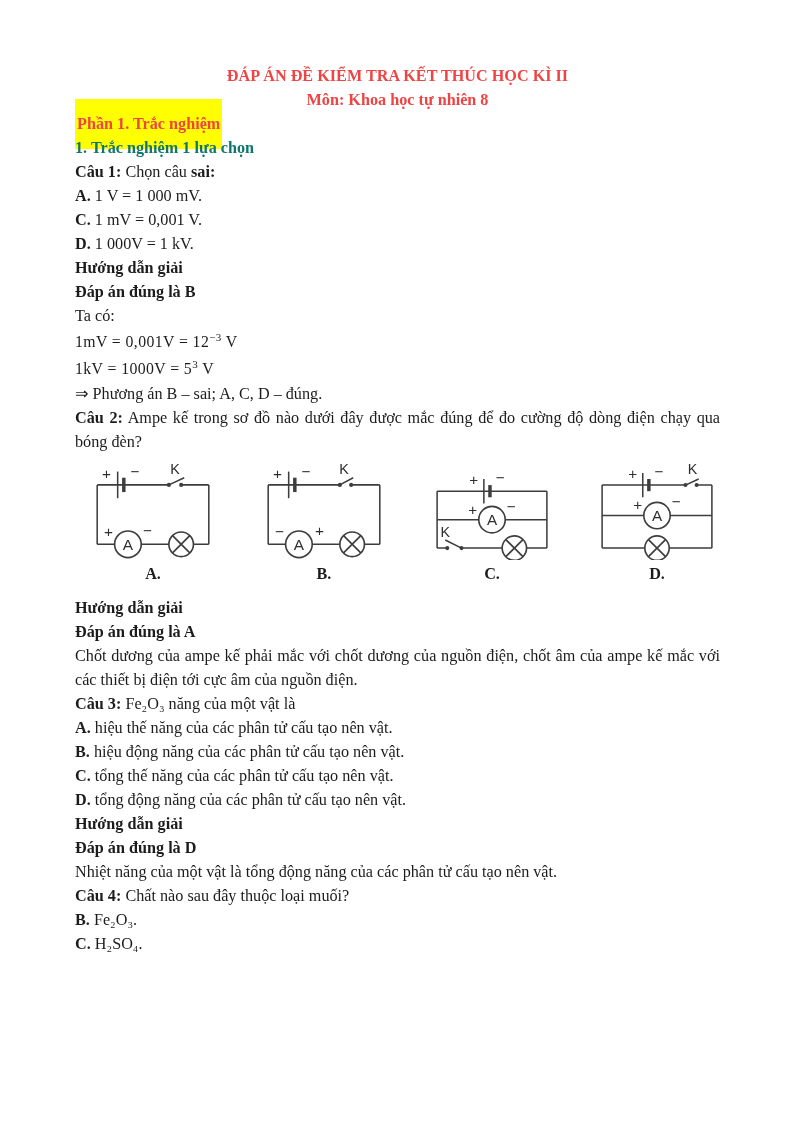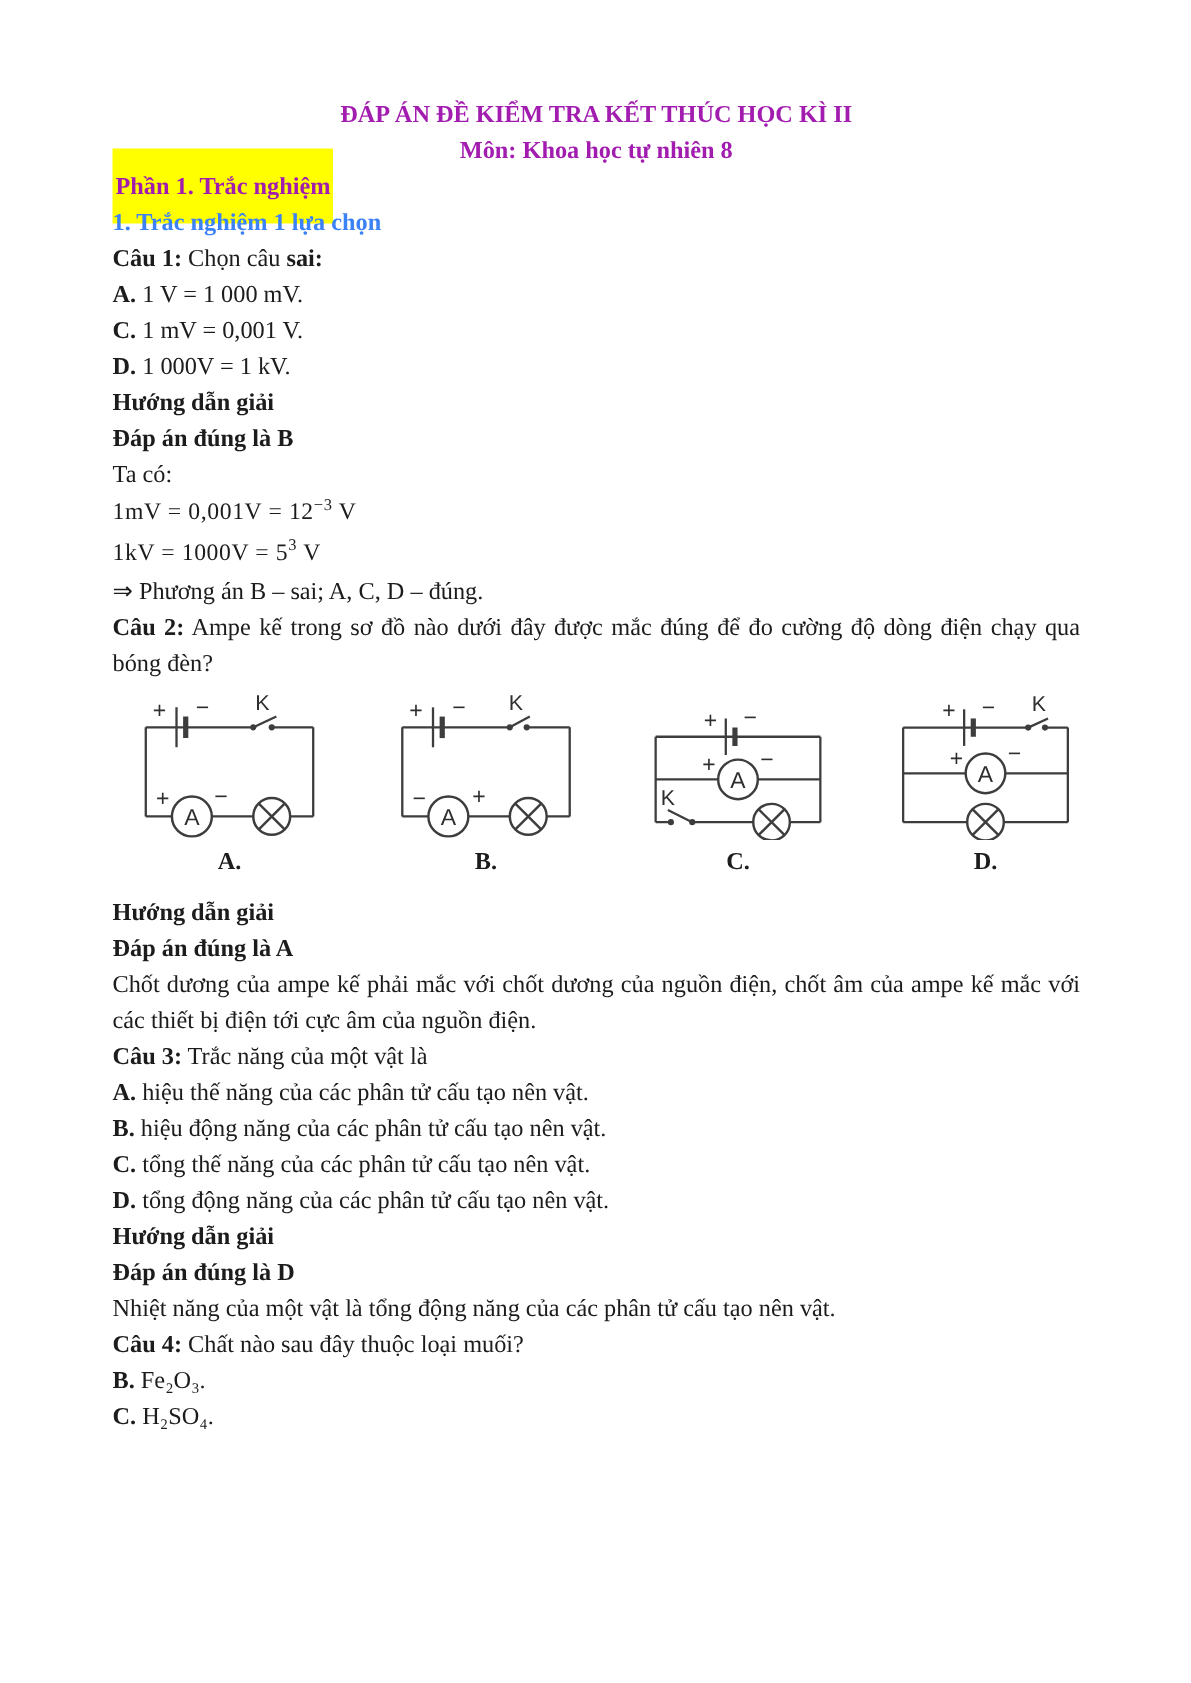--- a/index.html
+++ b/index.html
@@ -4,22 +4,22 @@
 <style>
   html,body{margin:0;padding:0;}
   body{
     width:794px;height:1122px;background:#ffffff;
     font-family:"Liberation Serif",serif;color:#1c1c1c;
     overflow:hidden;
   }
   .page{padding:64px 74px 0 75px;box-sizing:border-box;}
   .line{margin:0;font-size:16.2px;line-height:24px;}
   .b{font-weight:bold;}
-  .blue{color:#a21caf;}
-  .red{color:#3b82f6;}
+  .blue{color:#ef4444;}
+  .red{color:#0f766e;}
   .center{text-align:center;}
   .just{text-align:justify;}
   .hl{background:#ffff00;padding:16px 2px;}
   .formula{font-size:15.8px;line-height:27px;letter-spacing:.4px;}
   .formula sup{font-size:11px;line-height:0;}
   .diagram-row{
     display:flex;justify-content:space-between;align-items:flex-start;
     margin:8px 2px 10px 14px;
   }
   .circuit-block{display:flex;flex-direction:column;align-items:center;}
@@ -180,21 +180,21 @@
       </svg>
       <div class="circuit-label">D.</div>
     </div>
 
   </div>
 
   <p class="line b">Hướng dẫn giải</p>
   <p class="line b">Đáp án đúng là A</p>
   <p class="line just">Chốt dương của ampe kế phải mắc với chốt dương của nguồn điện, chốt âm của ampe kế mắc với các thiết bị điện tới cực âm của nguồn điện.</p>
 
-  <p class="line"><span class="b">Câu 3:</span><span> Trắc năng của một vật là</span></p>
+  <p class="line"><span class="b">Câu 3:</span><span> Fe₂O₃ năng của một vật là</span></p>
   <p class="line"><span class="b">A.</span> <span>hiệu thế năng của các phân tử cấu tạo nên vật.</span></p>
   <p class="line"><span class="b">B.</span> <span>hiệu động năng của các phân tử cấu tạo nên vật.</span></p>
   <p class="line"><span class="b">C.</span> <span>tổng thế năng của các phân tử cấu tạo nên vật.</span></p>
   <p class="line"><span class="b">D.</span> <span>tổng động năng của các phân tử cấu tạo nên vật.</span></p>
   <p class="line b">Hướng dẫn giải</p>
   <p class="line b">Đáp án đúng là D</p>
   <p class="line">Nhiệt năng của một vật là tổng động năng của các phân tử cấu tạo nên vật.</p>
 
   <p class="line"><span class="b">Câu 4:</span><span> Chất nào sau đây thuộc loại muối?</span></p>
   <p class="line"><span class="b">B.</span> <span>Fe₂O₃.</span></p>

